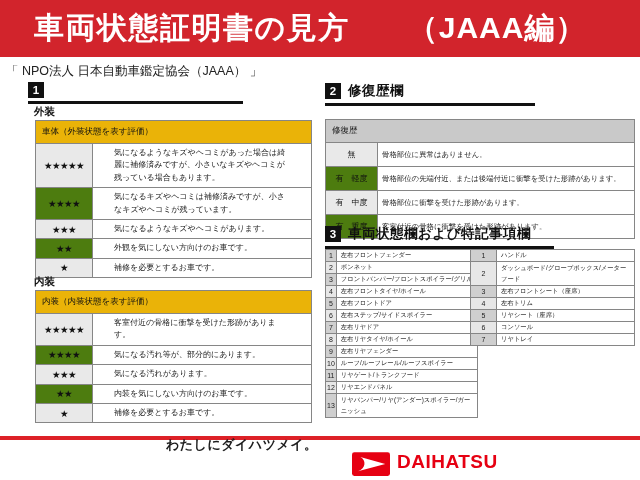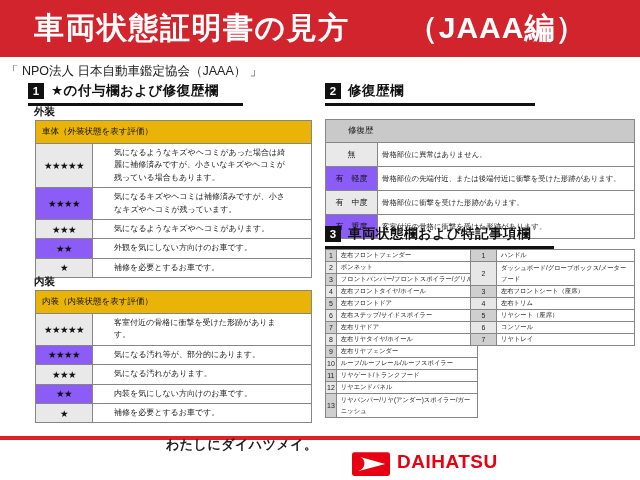--- a/index.html
+++ b/index.html
@@ -29,25 +29,25 @@
   table { border-collapse:collapse; position:absolute; background:#fff; }
   td, th { border:1px solid #868686; }
 
   
   #ext-table { left:35px; top:120px; width:277px; }
   #int-table { left:35px; top:290px; width:277px; }
   .star-table th { background:#eab308; font-size:8.5px; font-weight:normal; text-align:left; padding:5px 6px; color:#111; }
   .star-cell { width:57px; text-align:center; font-size:9.5px; letter-spacing:-0.5px; padding:2px 1px; color:#111; }
   .desc-cell { font-size:8px; padding:3px 21px; line-height:1.55; color:#222; }
   .shade-a { background:#e9e9e9; }
-  .shade-b { background:#8b5cf6; }
+  .shade-b { background:#4d7c0f; }
 
   
   #repair-table { left:325px; top:119px; width:310px; }
-  #repair-table th { background:#c9c9c9; font-size:8.5px; font-weight:normal; text-align:left; padding:5px 22px; color:#111; }
+  #repair-table th { background:#c9c9c9; font-size:8.5px; font-weight:normal; text-align:left; padding:5px 6px; color:#111; }
   .grade-cell { width:52px; text-align:center; font-size:8px; padding:6px 2px; white-space:nowrap; color:#111; }
   .repair-desc { font-size:7.4px; padding:4px 4px; white-space:nowrap; overflow:hidden; color:#222; }
 
   
   #s3-left { left:325px; top:249px; width:133px; }
   #s3-right { left:470px; top:249px; width:165px; }
   .no-cell { width:26px; text-align:center; font-size:7px; color:#222; padding:1px; height:11px; }
   .item-cell { font-size:6.3px; padding:1px 4px; white-space:nowrap; overflow:hidden; color:#222; }
   tr.wrap .item-cell { white-space:normal; line-height:1.6; }
   tr.wrap .no-cell { height:24px; }
@@ -67,21 +67,20 @@
 
   <div class="header">
     <span class="title">車両状態証明書の見方</span>
     <span class="edition">（JAAA編）</span>
   </div>
 
   <div class="subtitle">「 NPO法人 日本自動車鑑定協会（JAAA） 」</div>
 
   <div class="sec-heading" id="s1-heading">
     <span class="numbox">1</span>
-    <span class="sec-title">★の付与欄および修復歴欄</span>
   </div>
 
   <div class="sub-label" id="ext-label">外装</div>
 
   <table class="star-table" id="ext-table">
     <tbody>
         <tr>
           <th colspan="2">車体（外装状態を表す評価）</th>
         </tr>
     <tr>

